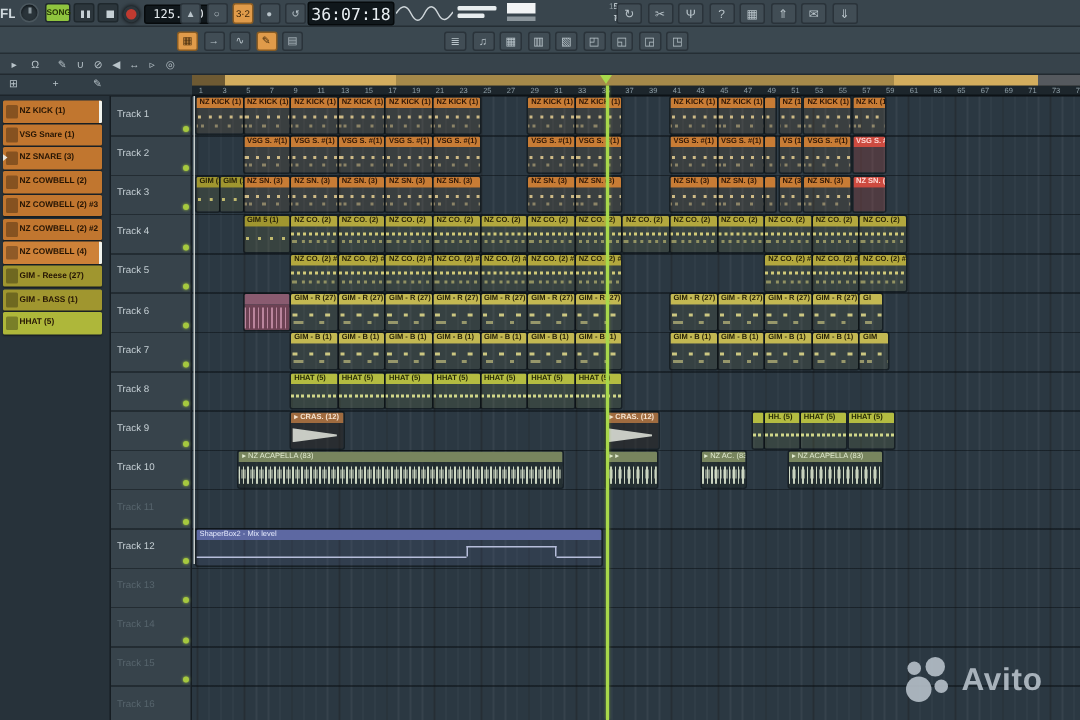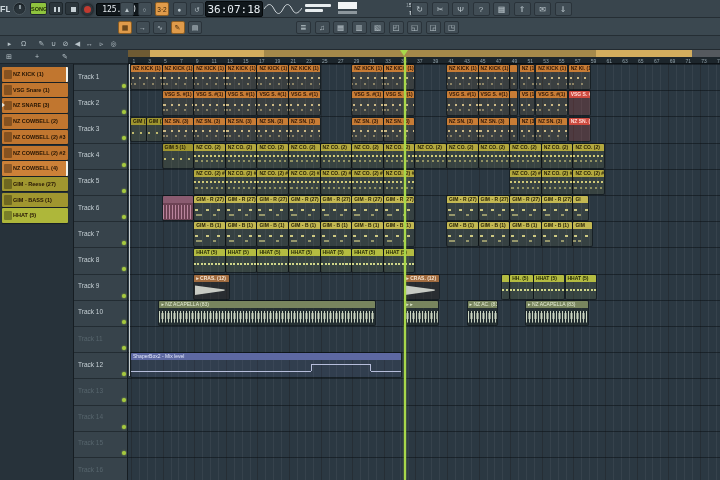--- a/index.html
+++ b/index.html
@@ -198,20 +198,27 @@
   </div>
 
   <div id="picker-panel"></div>
   <div id="picker-head"></div>
   <div id="header-col"></div>
   <div id="scrollbar"></div>
   <div id="ruler"></div>
   <div id="gridbg"></div>
   <div id="insert-line"></div>
 
+  <div id="watermark">
+    <span class="c" style="left:1px;top:3px;width:9px;height:9px"></span>
+    <span class="c" style="left:0;top:13px;width:17px;height:17px"></span>
+    <span class="c" style="left:13px;top:0;width:13px;height:13px"></span>
+    <span class="c" style="left:19px;top:15px;width:9px;height:9px"></span>
+    <span class="txt">Avito</span>
+  </div>
 <div class="icon" style="left: 120px; top: 2px; width: 14px; height: 14px; font-size: 6.5px; line-height: 13px; z-index: 8;">▲</div>
     <div class="icon" style="left: 137.5px; top: 2px; width: 14px; height: 14px; font-size: 6.5px; line-height: 13px; z-index: 8;">○</div>
     <div class="icon active" style="left: 155px; top: 2px; width: 14px; height: 14px; font-size: 6.5px; line-height: 13px; z-index: 8;">3·2</div>
     <div class="icon" style="left: 172.5px; top: 2px; width: 14px; height: 14px; font-size: 6.5px; line-height: 13px; z-index: 8;">●</div>
     <div class="icon" style="left: 190px; top: 2px; width: 14px; height: 14px; font-size: 6.5px; line-height: 13px; z-index: 8;">↺</div>
     <div class="icon" style="left: 411px; top: 2px; width: 17px; height: 14px; font-size: 8px; line-height: 13px; z-index: 8;">↻</div>
     <div class="icon" style="left: 431.5px; top: 2px; width: 17px; height: 14px; font-size: 8px; line-height: 13px; z-index: 8;">✂</div>
     <div class="icon" style="left: 452px; top: 2px; width: 17px; height: 14px; font-size: 8px; line-height: 13px; z-index: 8;">Ψ</div>
     <div class="icon" style="left: 472.5px; top: 2px; width: 17px; height: 14px; font-size: 8px; line-height: 13px; z-index: 8;">?</div>
     <div class="icon" style="left: 493px; top: 2px; width: 17px; height: 14px; font-size: 8px; line-height: 13px; z-index: 8;">▦</div>

